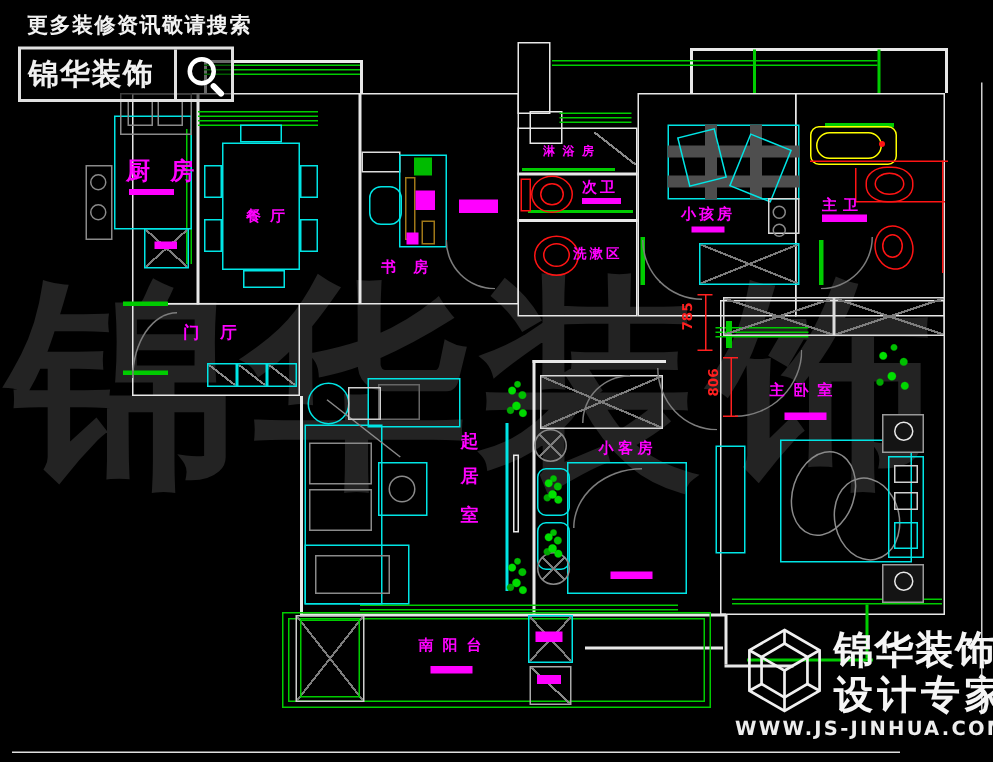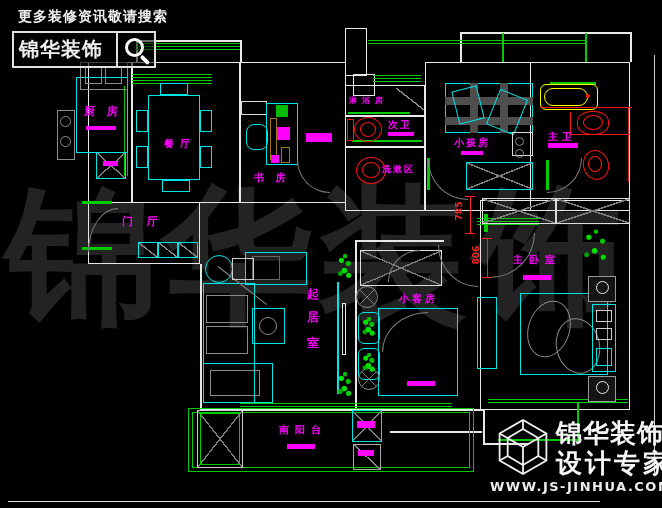--- a/index.html
+++ b/index.html
@@ -238,24 +238,24 @@
       <div class="s arc-br" style="left: 547px; top: 158px; width: 35px; height: 35px;"></div>
       <div class="s arc-br" style="left: 490px; top: 233px; width: 45px; height: 45px;"></div>
       <div class="s arc-bl" style="left: 438px; top: 245px; width: 40px; height: 42px;"></div>
       <div class="s arc-tl" style="left: 388px; top: 250px; width: 32px; height: 32px;"></div>
       <div class="s s" style="left: 470px; top: 196px; width: 1px; height: 38px; background: rgb(255, 32, 32);"></div>
       <div class="s s" style="left: 465px; top: 196px; width: 10px; height: 1px; background: rgb(255, 32, 32);"></div>
       <div class="s s" style="left: 465px; top: 233px; width: 10px; height: 1px; background: rgb(255, 32, 32);"></div>
       <div class="s s" style="left: 487px; top: 238px; width: 1px; height: 40px; background: rgb(255, 32, 32);"></div>
       <div class="s s" style="left: 482px; top: 238px; width: 10px; height: 1px; background: rgb(255, 32, 32);"></div>
       <div class="s s" style="left: 482px; top: 277px; width: 10px; height: 1px; background: rgb(255, 32, 32);"></div>
-      <div class="roomlabel" style="left: 84px; top: 104px; font-size: 11px; letter-spacing: 4px;">厨 房</div>
+      <div class="roomlabel" style="left: 84px; top: 104px; font-size: 16px; letter-spacing: 4px;">厨 房</div>
       <div class="roomlabel" style="left: 164px; top: 137px; font-size: 10px; letter-spacing: 6px;">餐厅</div>
       <div class="roomlabel" style="left: 254px; top: 171px; font-size: 10px; letter-spacing: 4px;">书 房</div>
-      <div class="roomlabel" style="left: 349px; top: 95px; font-size: 8px; letter-spacing: 5px; text-align: right;">淋浴房</div>
+      <div class="roomlabel" style="left: 362px; top: 95px; font-size: 8px; letter-spacing: 5px; text-align: right;">淋浴房</div>
       <div class="roomlabel" style="left: 388px; top: 118px; font-size: 10px; letter-spacing: 2px;">次卫</div>
       <div class="roomlabel" style="left: 382px; top: 163px; font-size: 9px; letter-spacing: 2px;">洗漱区</div>
       <div class="roomlabel" style="left: 454px; top: 136px; font-size: 10px; letter-spacing: 2px;">小孩房</div>
       <div class="roomlabel" style="left: 548px; top: 130px; font-size: 10px; letter-spacing: 4px;">主卫</div>
       <div class="roomlabel" style="left: 122px; top: 214px; font-size: 11px; letter-spacing: 5px;">门 厅</div>
       <div class="roomlabel vert" style="left: 304px; top: 278px; font-size: 12px; letter-spacing: 24px;">起居室</div>
       <div class="roomlabel" style="left: 399px; top: 292px; font-size: 10px; letter-spacing: 3px;">小客房</div>
       <div class="roomlabel" style="left: 513px; top: 253px; font-size: 10px; letter-spacing: 6px;">主卧室</div>
       <div class="roomlabel" style="left: 279px; top: 423px; font-size: 10px; letter-spacing: 6px;">南阳台</div>
       <div class="s m" style="left: 86px; top: 126px; width: 30px; height: 4px;"></div>

